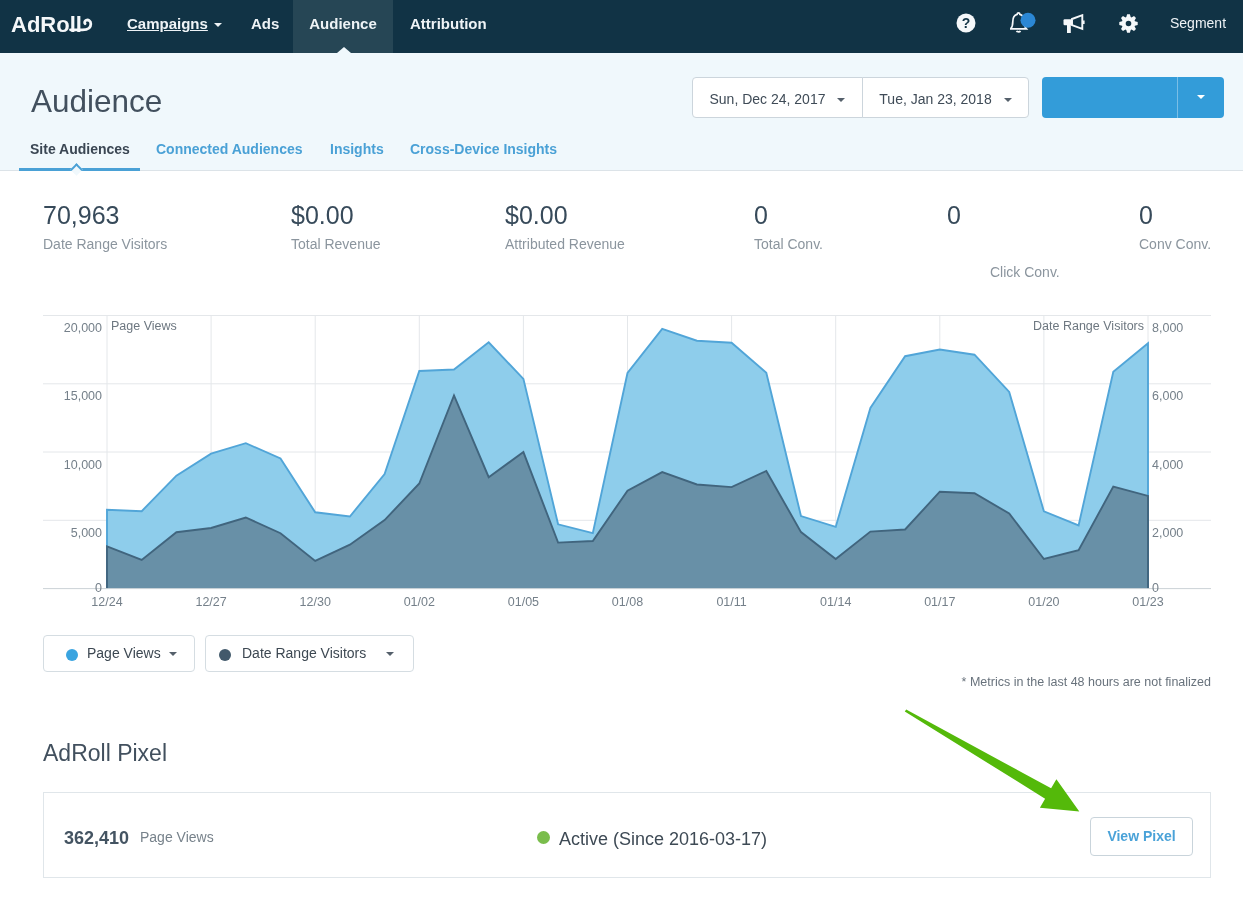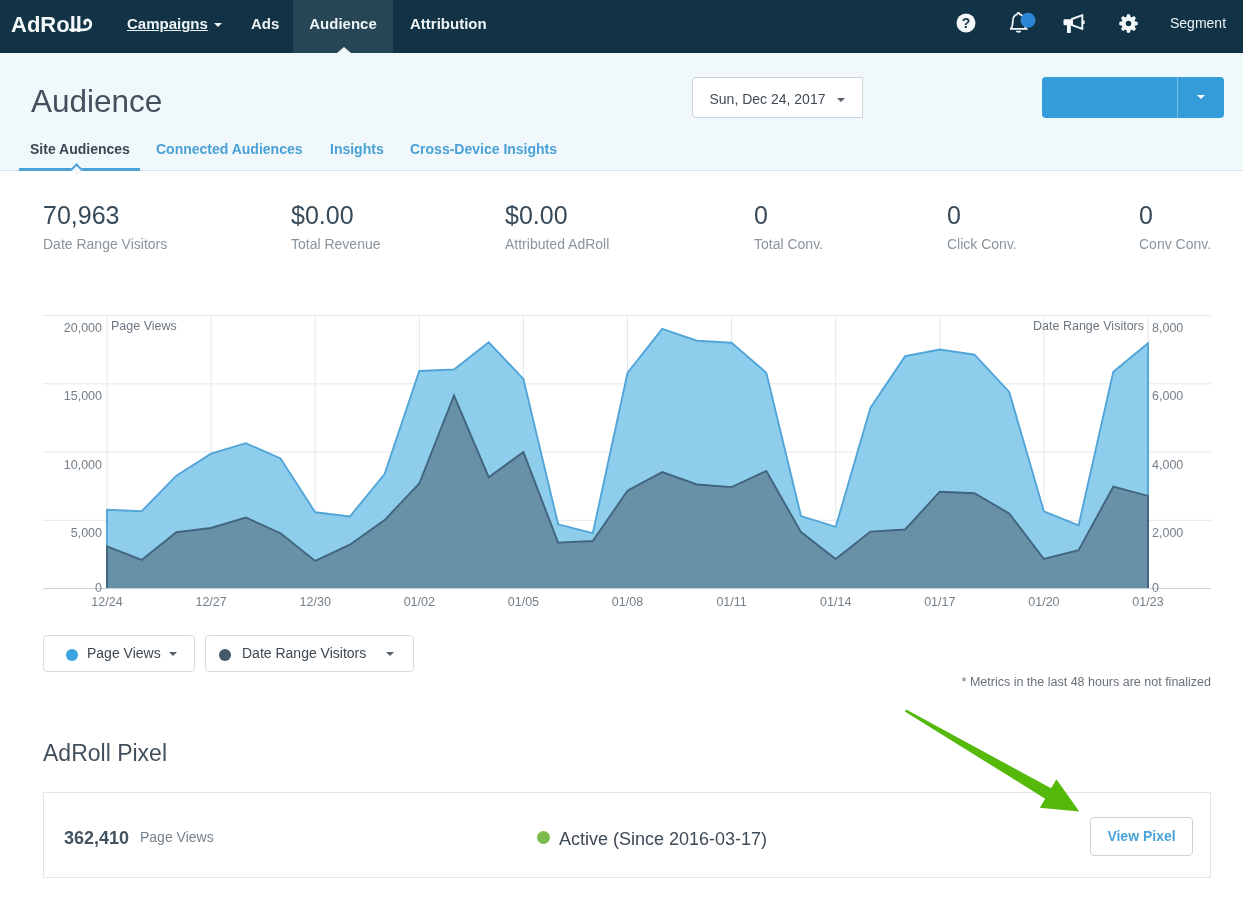--- a/index.html
+++ b/index.html
@@ -79,43 +79,44 @@
 
     <svg class="abs" style="left:1119px; top:14px;" width="19" height="19" viewBox="0 0 19 19">
       <path fill="#f5f8fa" fill-rule="evenodd" d="M 8.12 0.3 L 10.88 0.3 L 11.7 3.07 L 12.5 3.4 L 15.03 2.02 L 16.98 3.97 L 15.6 6.5 L 15.93 7.3 L 18.7 8.12 L 18.7 10.88 L 15.93 11.7 L 15.6 12.5 L 16.98 15.03 L 15.03 16.98 L 12.5 15.6 L 11.7 15.93 L 10.88 18.7 L 8.12 18.7 L 7.3 15.93 L 6.5 15.6 L 3.97 16.98 L 2.02 15.03 L 3.4 12.5 L 3.07 11.7 L 0.3 10.88 L 0.3 8.12 L 3.07 7.3 L 3.4 6.5 L 2.02 3.97 L 3.97 2.02 L 6.5 3.4 L 7.3 3.07 Z M 9.5 6.7 A 2.8 2.8 0 1 0 9.5 12.3 A 2.8 2.8 0 1 0 9.5 6.7 Z"></path>
     </svg>
     <div class="navitem" style="left:1170px; font-weight:400; font-size:14px;">Segment</div>
   </div>
 
   <div id="header"></div>
   <div id="title">Audience</div>
   <div class="datebtn" style="left:692px; width:171px; border-radius:4px 0 0 4px;">Sun, Dec 24, 2017<span class="dcaret"></span></div>
+  <div class="datebtn" style="left:862px; width:167px; border-radius:0 4px 4px 0;">Tue, Jan 23, 2018<span class="dcaret"></span></div>
   <div id="newaud">
     <div class="divider"></div>
     <div class="carseg">
         <i></i>
       </div>
   </div>
   <div class="tab active" style="left:30px;">Site Audiences</div>
   <div class="tab" style="left:156px;">Connected Audiences</div>
   <div class="tab" style="left:330px;">Insights</div>
   <div class="tab" style="left:410px;">Cross-Device Insights</div>
   <div id="tabline"></div>
   <div id="tabnotch"></div>
 
   <div class="statnum" style="left:43px;">70,963</div>
   <div class="statlbl" style="left:43px;">Date Range Visitors</div>
   <div class="statnum" style="left:291px;">$0.00</div>
   <div class="statlbl" style="left:291px;">Total Revenue</div>
   <div class="statnum" style="left:505px;">$0.00</div>
-  <div class="statlbl" style="left:505px;">Attributed AdRoll</div>
+  <div class="statlbl" style="left:505px;">Attributed Revenue</div>
   <div class="statnum" style="left:754px;">0</div>
   <div class="statlbl" style="left:754px;">Total Conv.</div>
   <div class="statnum" style="left:947px;">0</div>
-  <div class="statlbl" style="left:947px;">Click Conv.</div>
+  <div class="statlbl" style="left:990px;margin-top:28px;">Click Conv.</div>
   <div class="statnum" style="left:1139px;">0</div>
   <div class="statlbl" style="left:1139px;">Conv Conv.</div>
 
   <svg class="abs" style="left:0; top:290px;" width="1243" height="330" viewBox="0 290 1243 330" id="chartsvg">
 
   <line x1="43" y1="315.5" x2="1211" y2="315.5" stroke="#e4e7ea" stroke-width="1"></line>
       <line x1="43" y1="383.8" x2="1211" y2="383.8" stroke="#e4e7ea" stroke-width="1"></line>
       <line x1="43" y1="452.0" x2="1211" y2="452.0" stroke="#e4e7ea" stroke-width="1"></line>
       <line x1="43" y1="520.3" x2="1211" y2="520.3" stroke="#e4e7ea" stroke-width="1"></line>
       <line x1="107" y1="315.5" x2="107" y2="588.6" stroke="#e4e7ea" stroke-width="1"></line>

